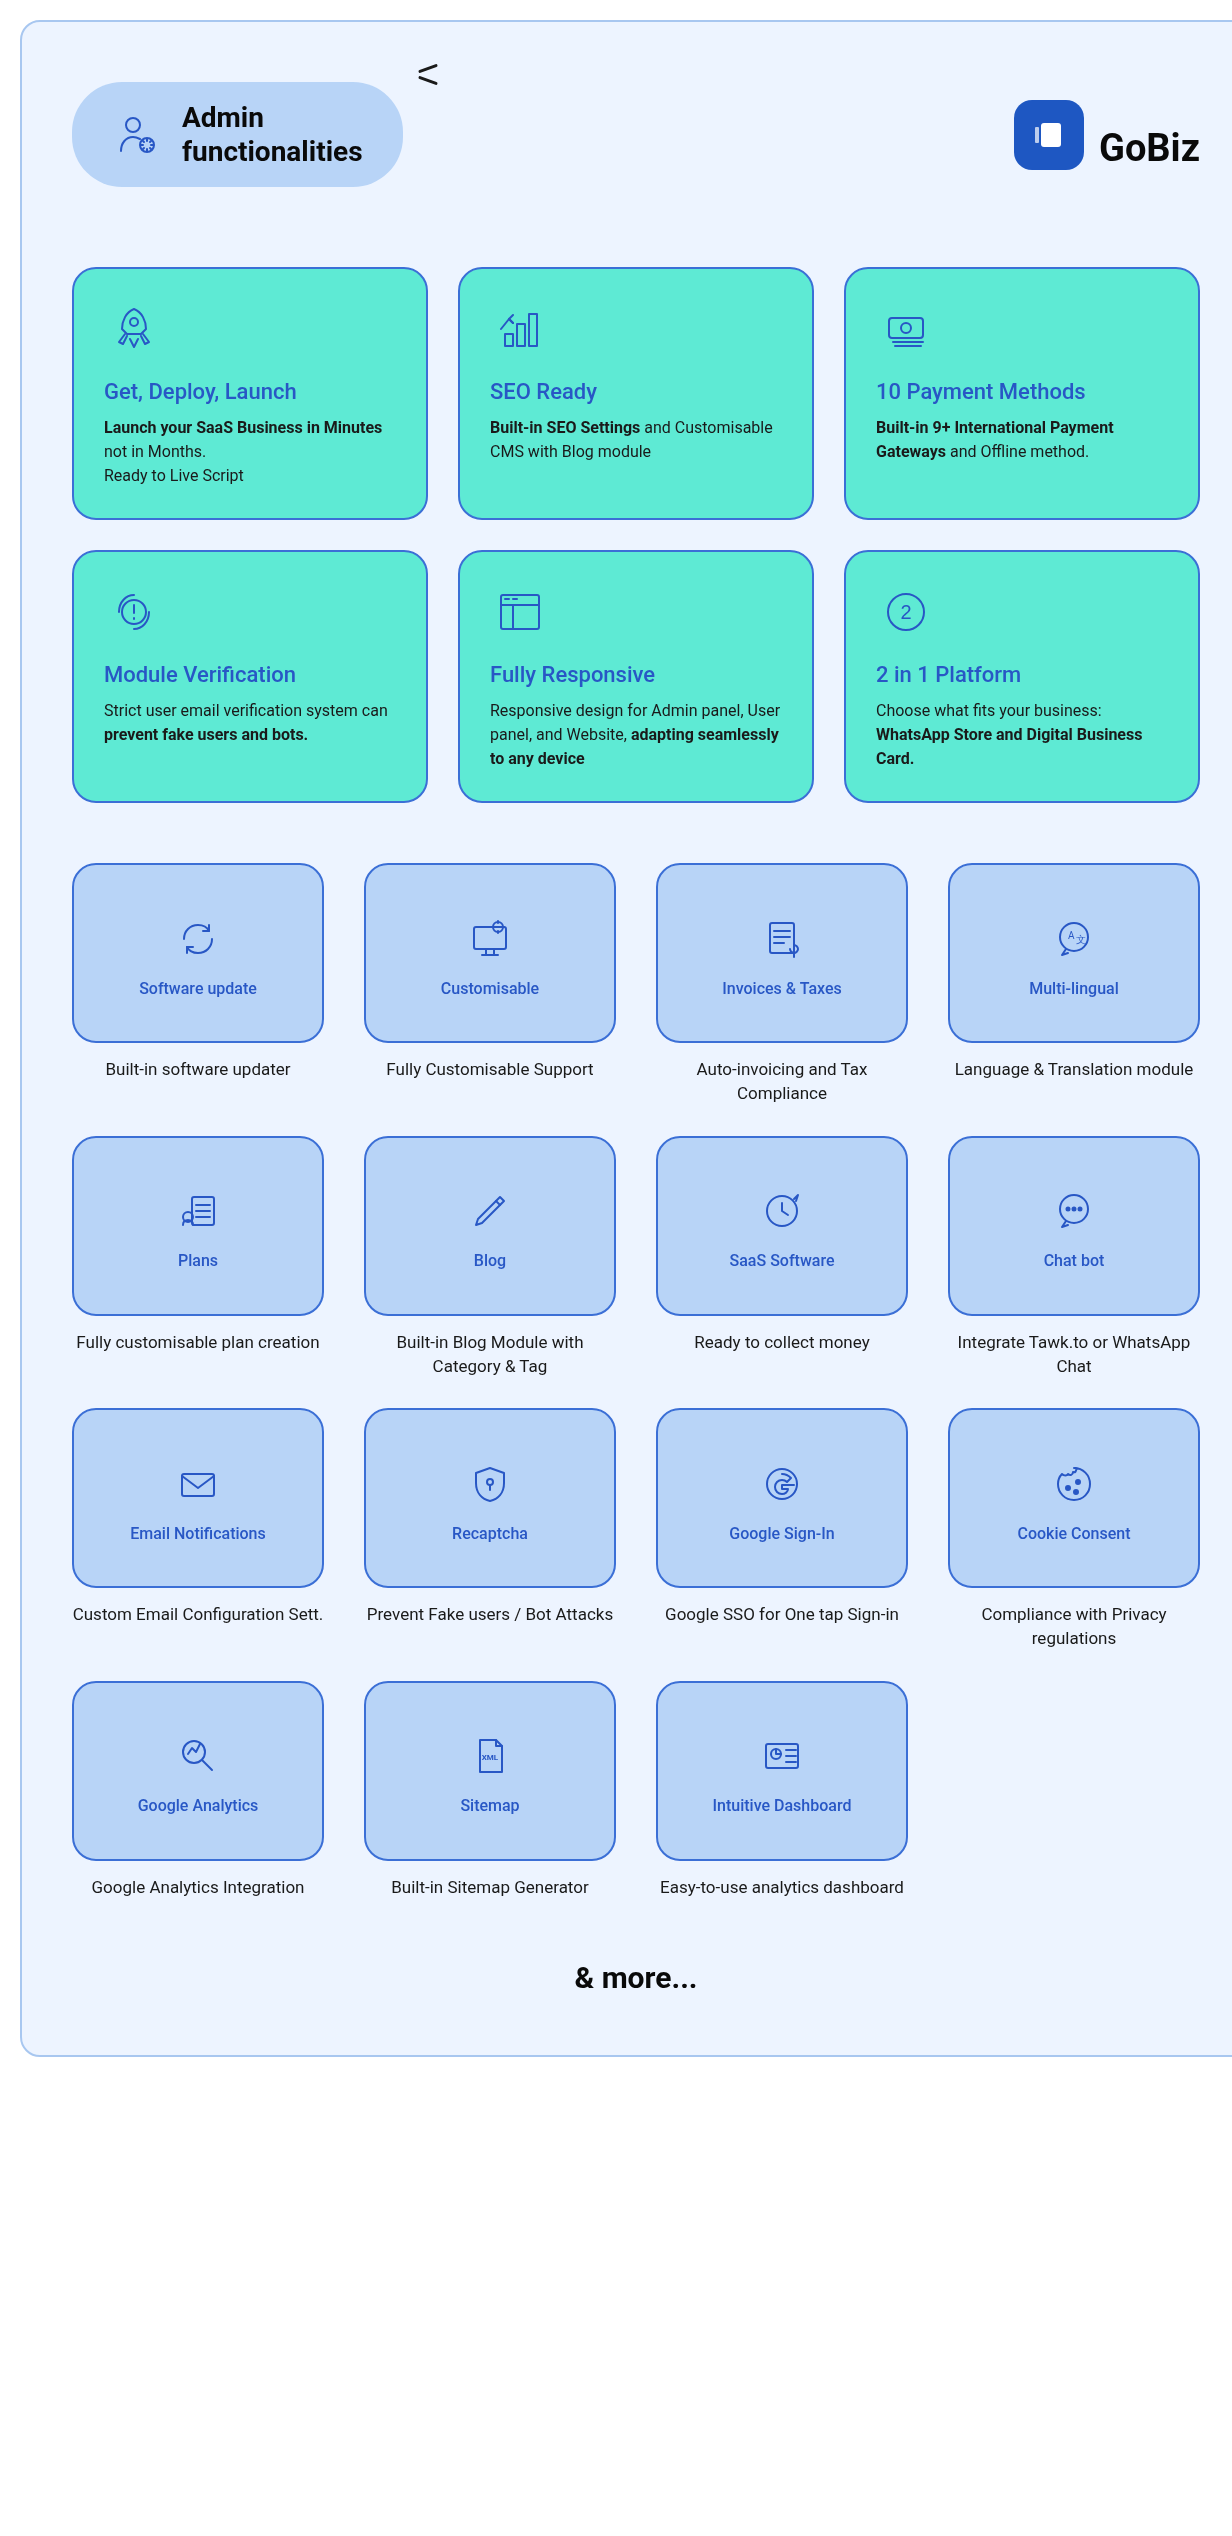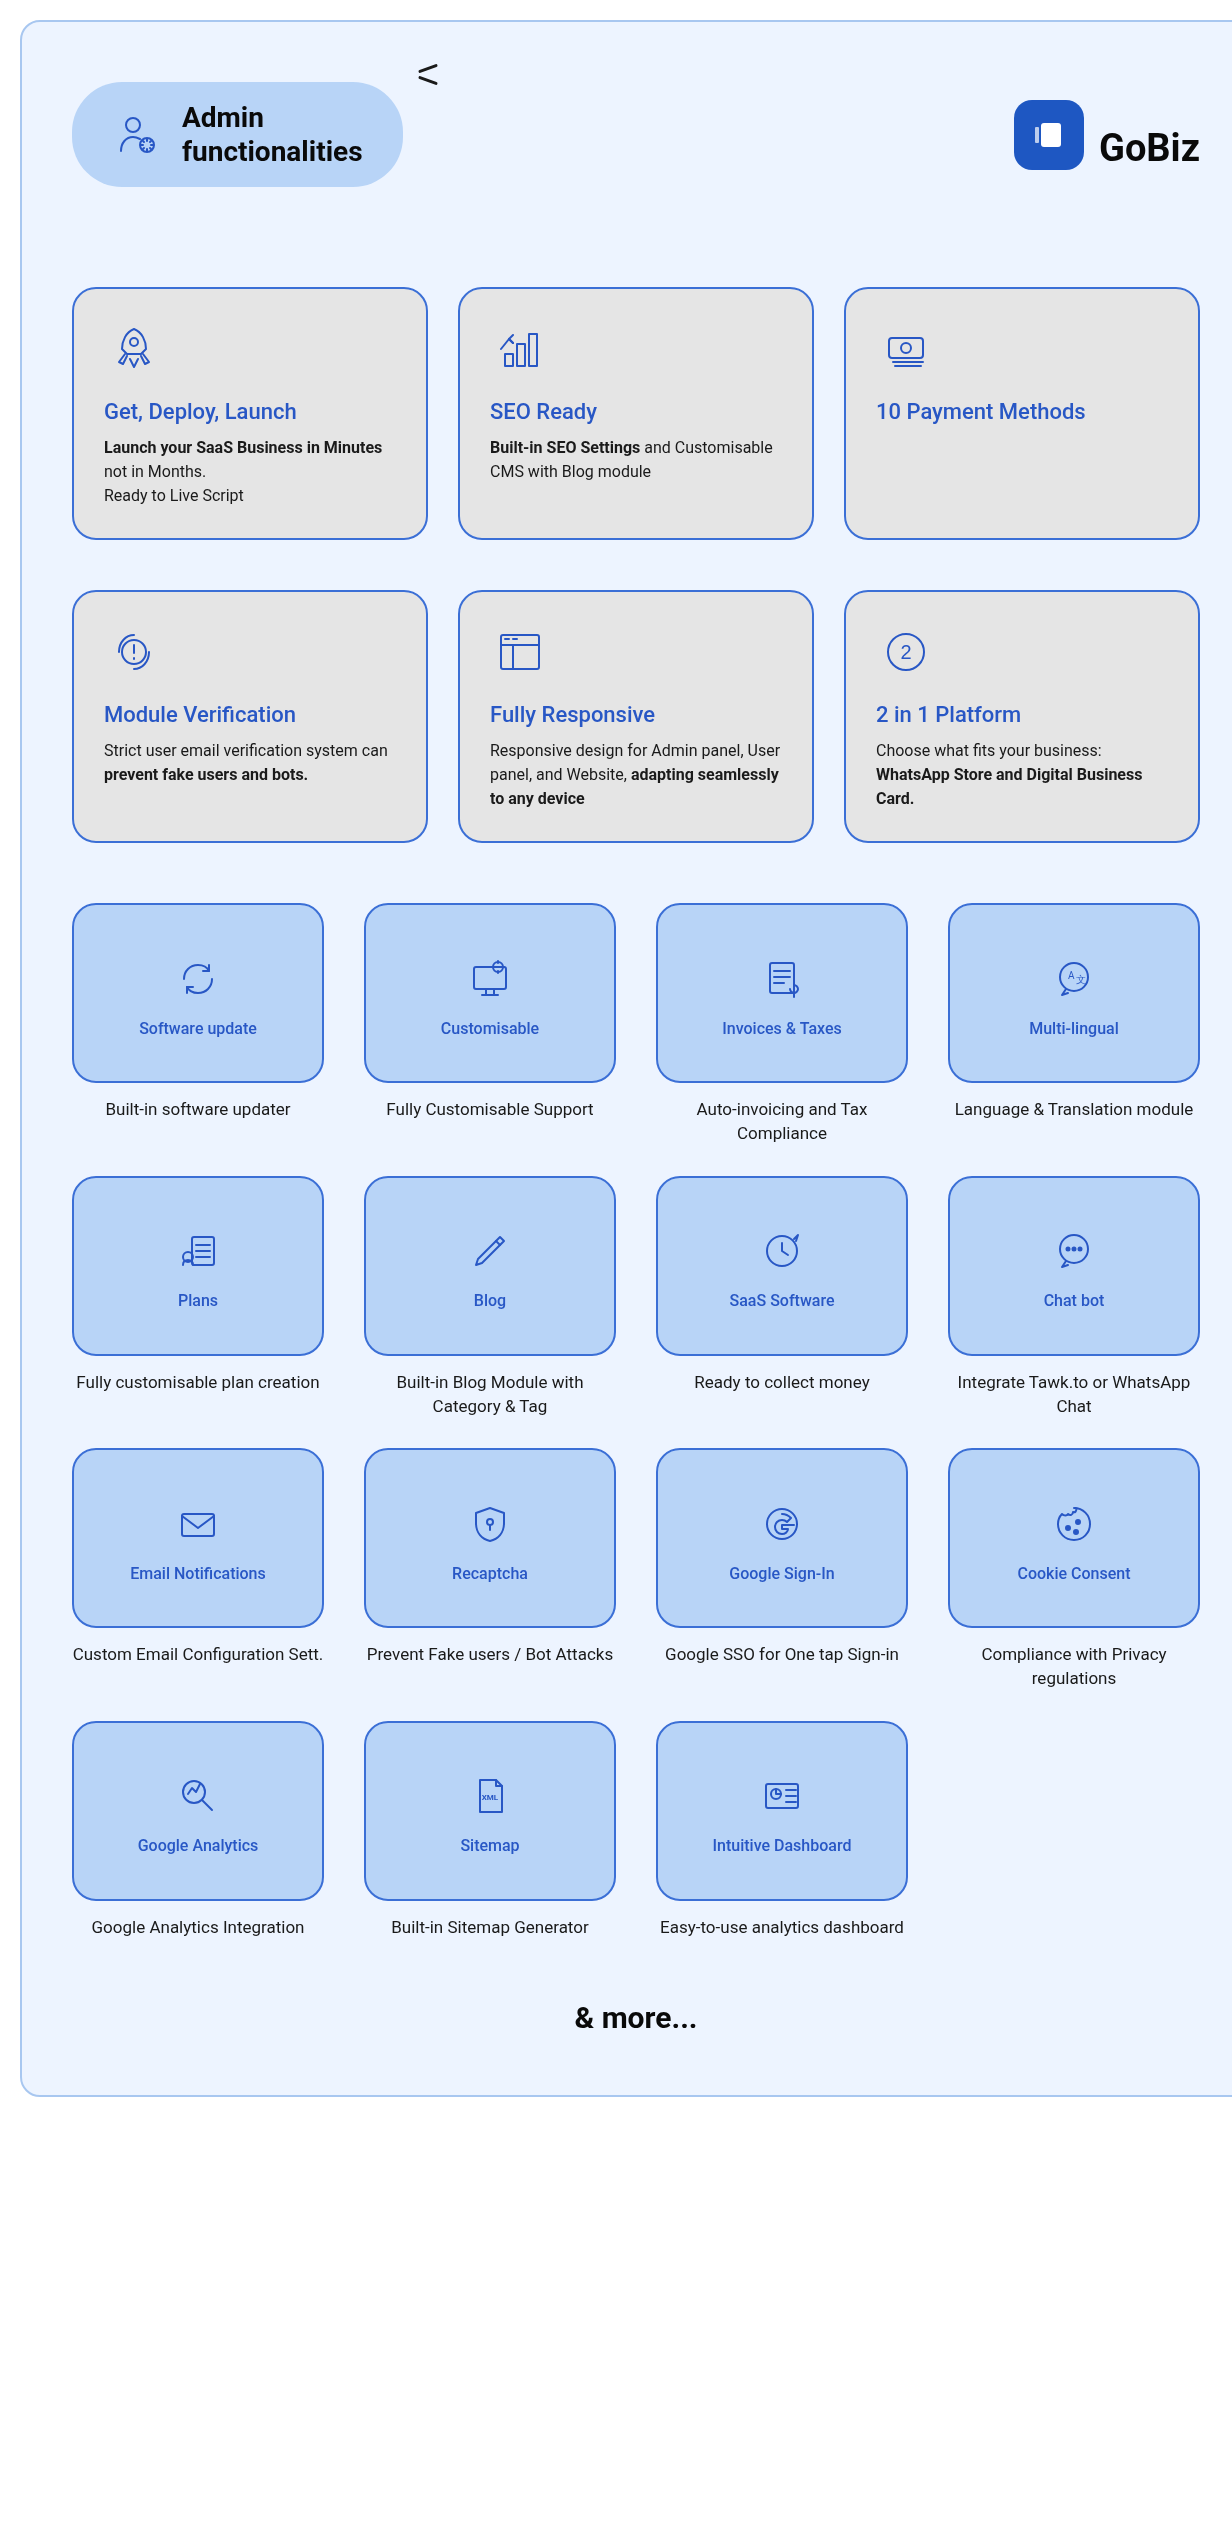--- a/index.html
+++ b/index.html
@@ -10,21 +10,21 @@
 .title-pill-icon{width:50px;height:50px;display:flex;align-items:center;justify-content:center;}
 .title-pill h1{font-size:28px;font-weight:700;color:#0a0a0a;line-height:1.2;}
 .spark{position:absolute;top:-15px;right:-15px;}
 .spark::before,.spark::after{content:"";position:absolute;background:#1a1a1a;border-radius:2px;}
 .spark::before{width:20px;height:3px;transform:rotate(-20deg);top:0;left:0;}
 .spark::after{width:20px;height:3px;transform:rotate(20deg);top:12px;left:0;}
 .logo{display:flex;align-items:flex-end;gap:15px;}
 .logo-mark{width:70px;height:70px;background:#1e57c2;border-radius:18px;display:flex;align-items:center;justify-content:center;}
 .logo-text{font-size:38px;font-weight:700;color:#0a0a0a;}
 .big-grid{display:grid;grid-template-columns:repeat(3,1fr);gap:30px;margin-bottom:60px;}
-.big-card{background:#e5e5e5;border:2px solid #3b6fd6;border-radius:24px;padding:30px;margin-top:20px;}
+.big-card{background:#5eead4;border:2px solid #3b6fd6;border-radius:24px;padding:30px;}
 .big-card-icon{width:60px;height:60px;margin-bottom:20px;display:flex;align-items:center;justify-content:center;}
 .big-card-title{font-size:22px;font-weight:500;color:#2857c5;margin-bottom:12px;}
 .big-card-desc{font-size:16px;color:#1a1a1a;line-height:1.5;}
 .big-card-desc b{font-weight:700;}
 .small-grid{display:grid;grid-template-columns:repeat(4,1fr);gap:30px 40px;margin-bottom:60px;}
 .small-item{text-align:center;}
 .small-card{background:#b8d4f7;border:2px solid #3b6fd6;border-radius:24px;padding:25px 15px 20px;margin-bottom:15px;display:flex;flex-direction:column;align-items:center;gap:15px;min-height:180px;justify-content:center;}
 .small-card-icon{width:50px;height:50px;display:flex;align-items:center;justify-content:center;}
 .small-card-title{font-size:16px;font-weight:500;color:#2857c5;}
 .small-item-desc{font-size:17px;color:#1a1a1a;line-height:1.4;}
@@ -87,20 +87,21 @@
       </div>
   <div class="big-card">
         <div class="big-card-icon">
           <svg width="50" height="50" viewBox="0 0 50 50">
             <rect x="8" y="14" width="34" height="20" rx="3"></rect>
             <circle cx="25" cy="24" r="5"></circle>
             <path d="M12 38h30M14 42h26"></path>
           </svg>
         </div>
         <div class="big-card-title">10 Payment Methods</div>
+        <div class="big-card-desc"><b>Built-in 9+ International Payment Gateways</b> and Offline method.</div>
       </div>
   <div class="big-card">
         <div class="big-card-icon">
           <svg width="50" height="50" viewBox="0 0 50 50">
             <path d="M10 25c0-10 7-17 15-17M40 25c0 10-7 17-15 17"></path>
             <circle cx="25" cy="25" r="12"></circle>
             <path d="M25 18v8M25 31v1"></path>
           </svg>
         </div>
         <div class="big-card-title">Module Verification</div>

